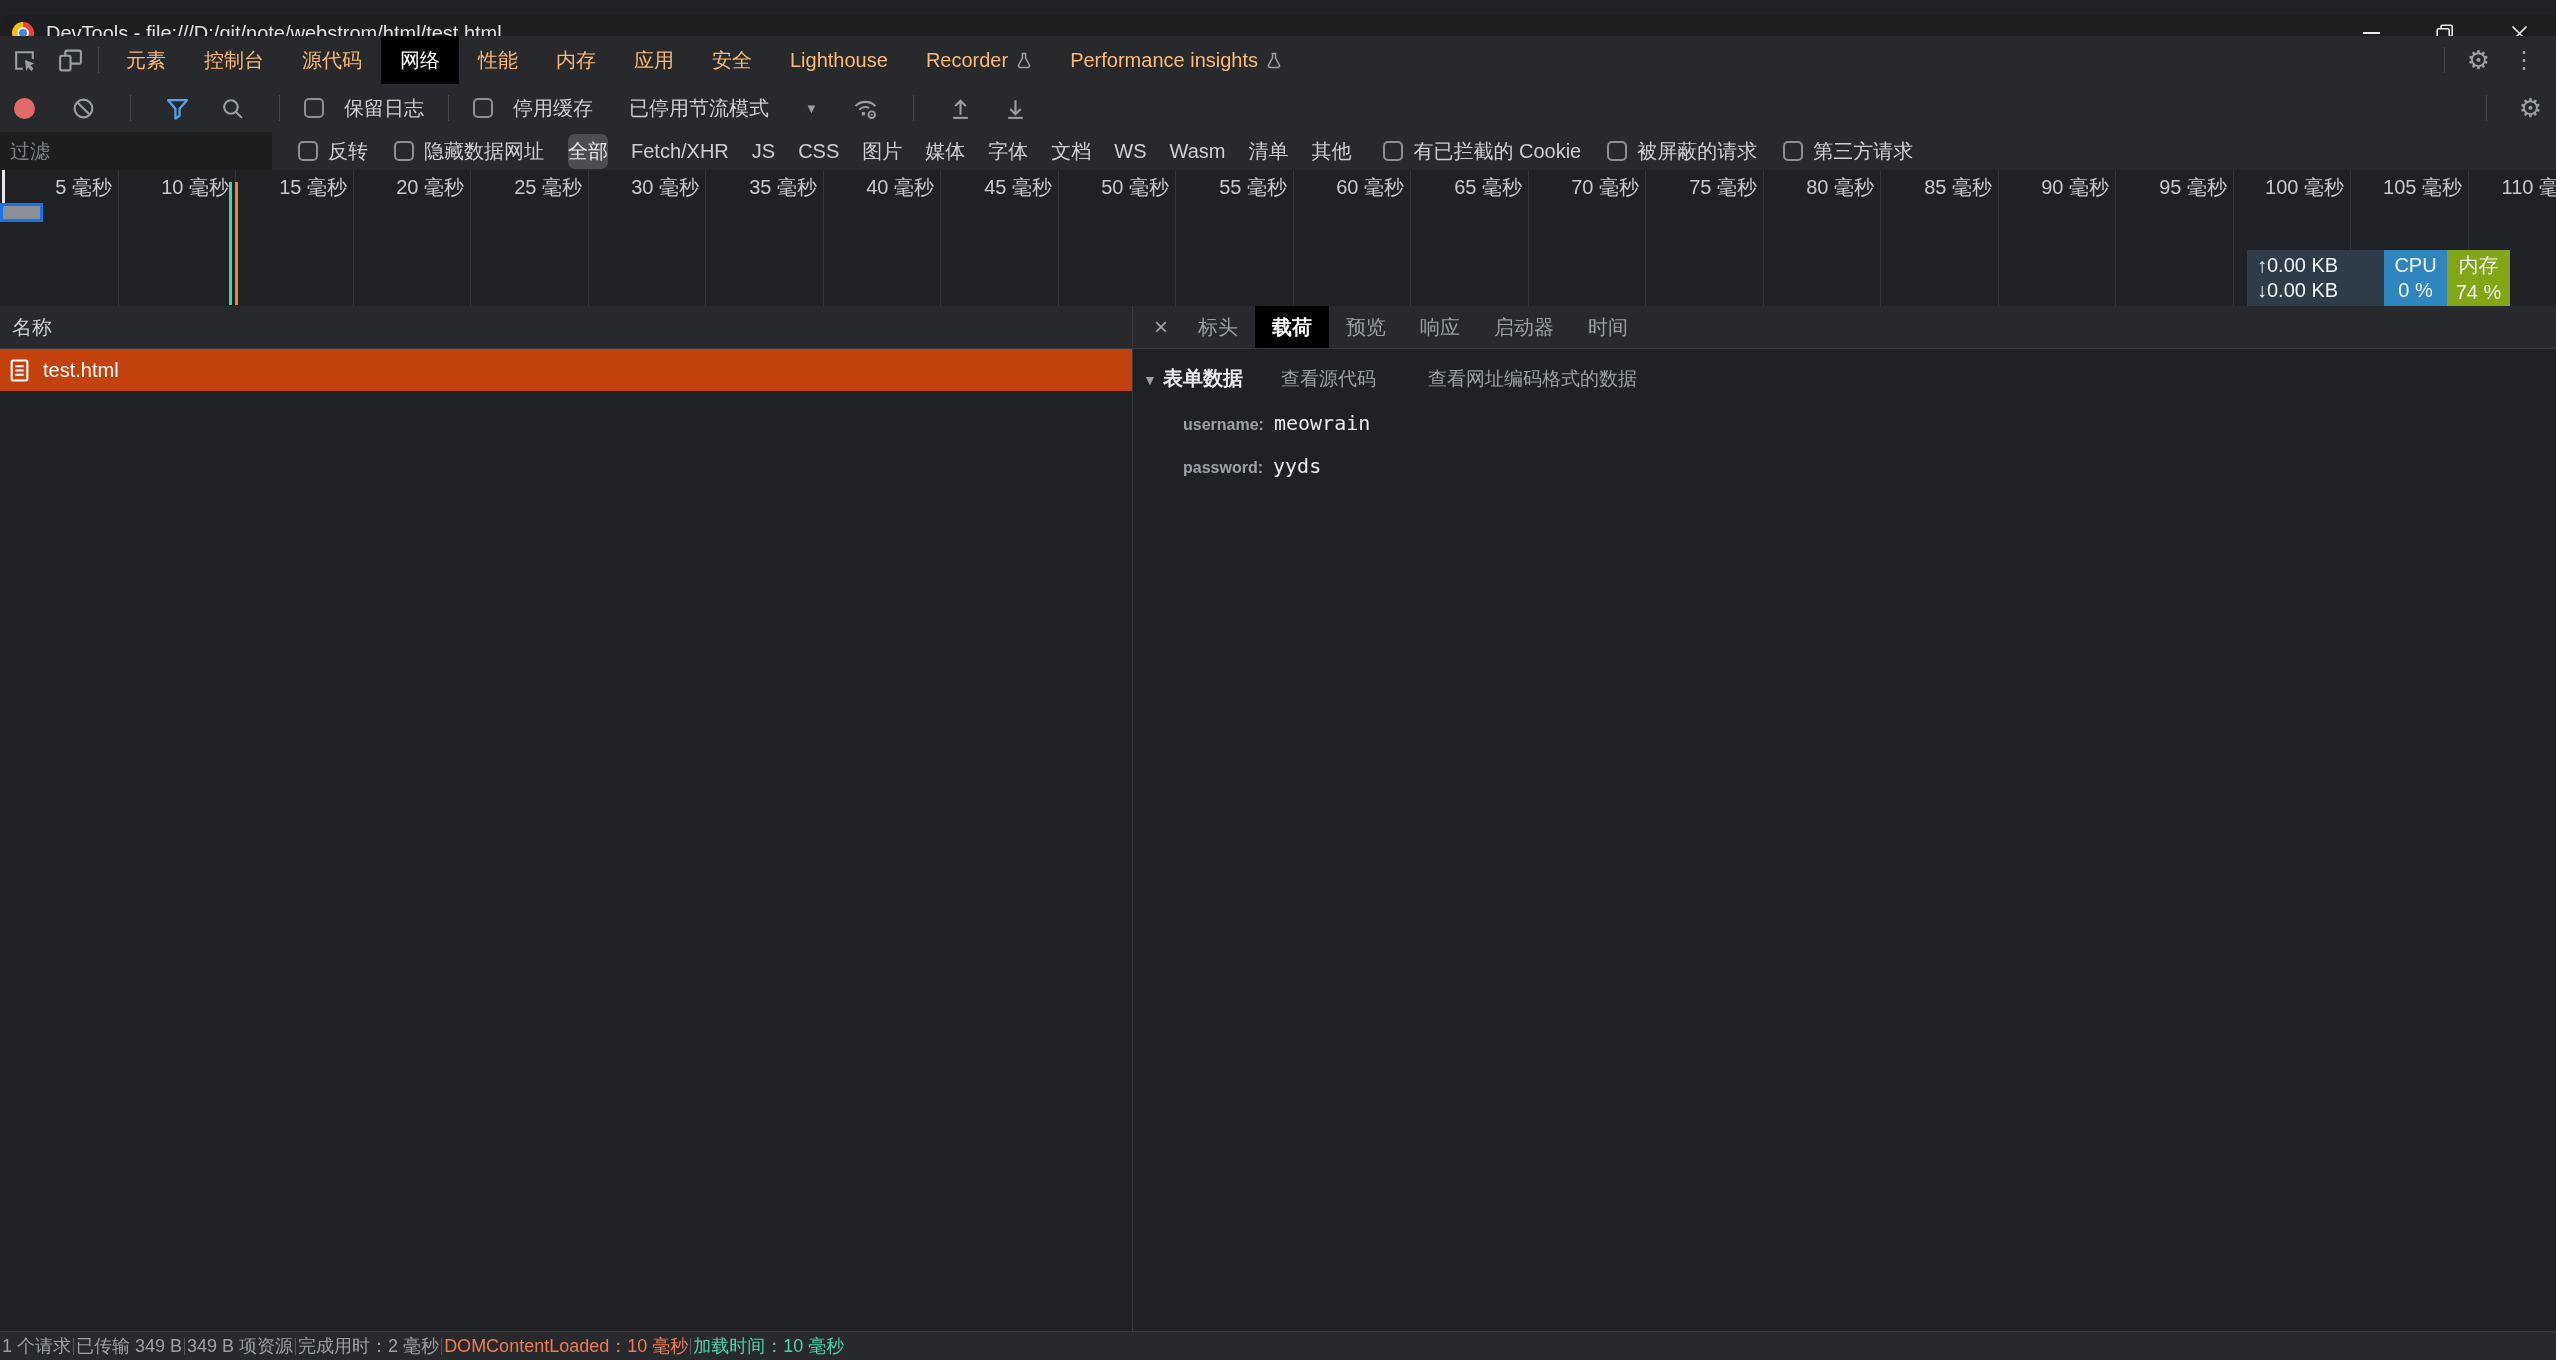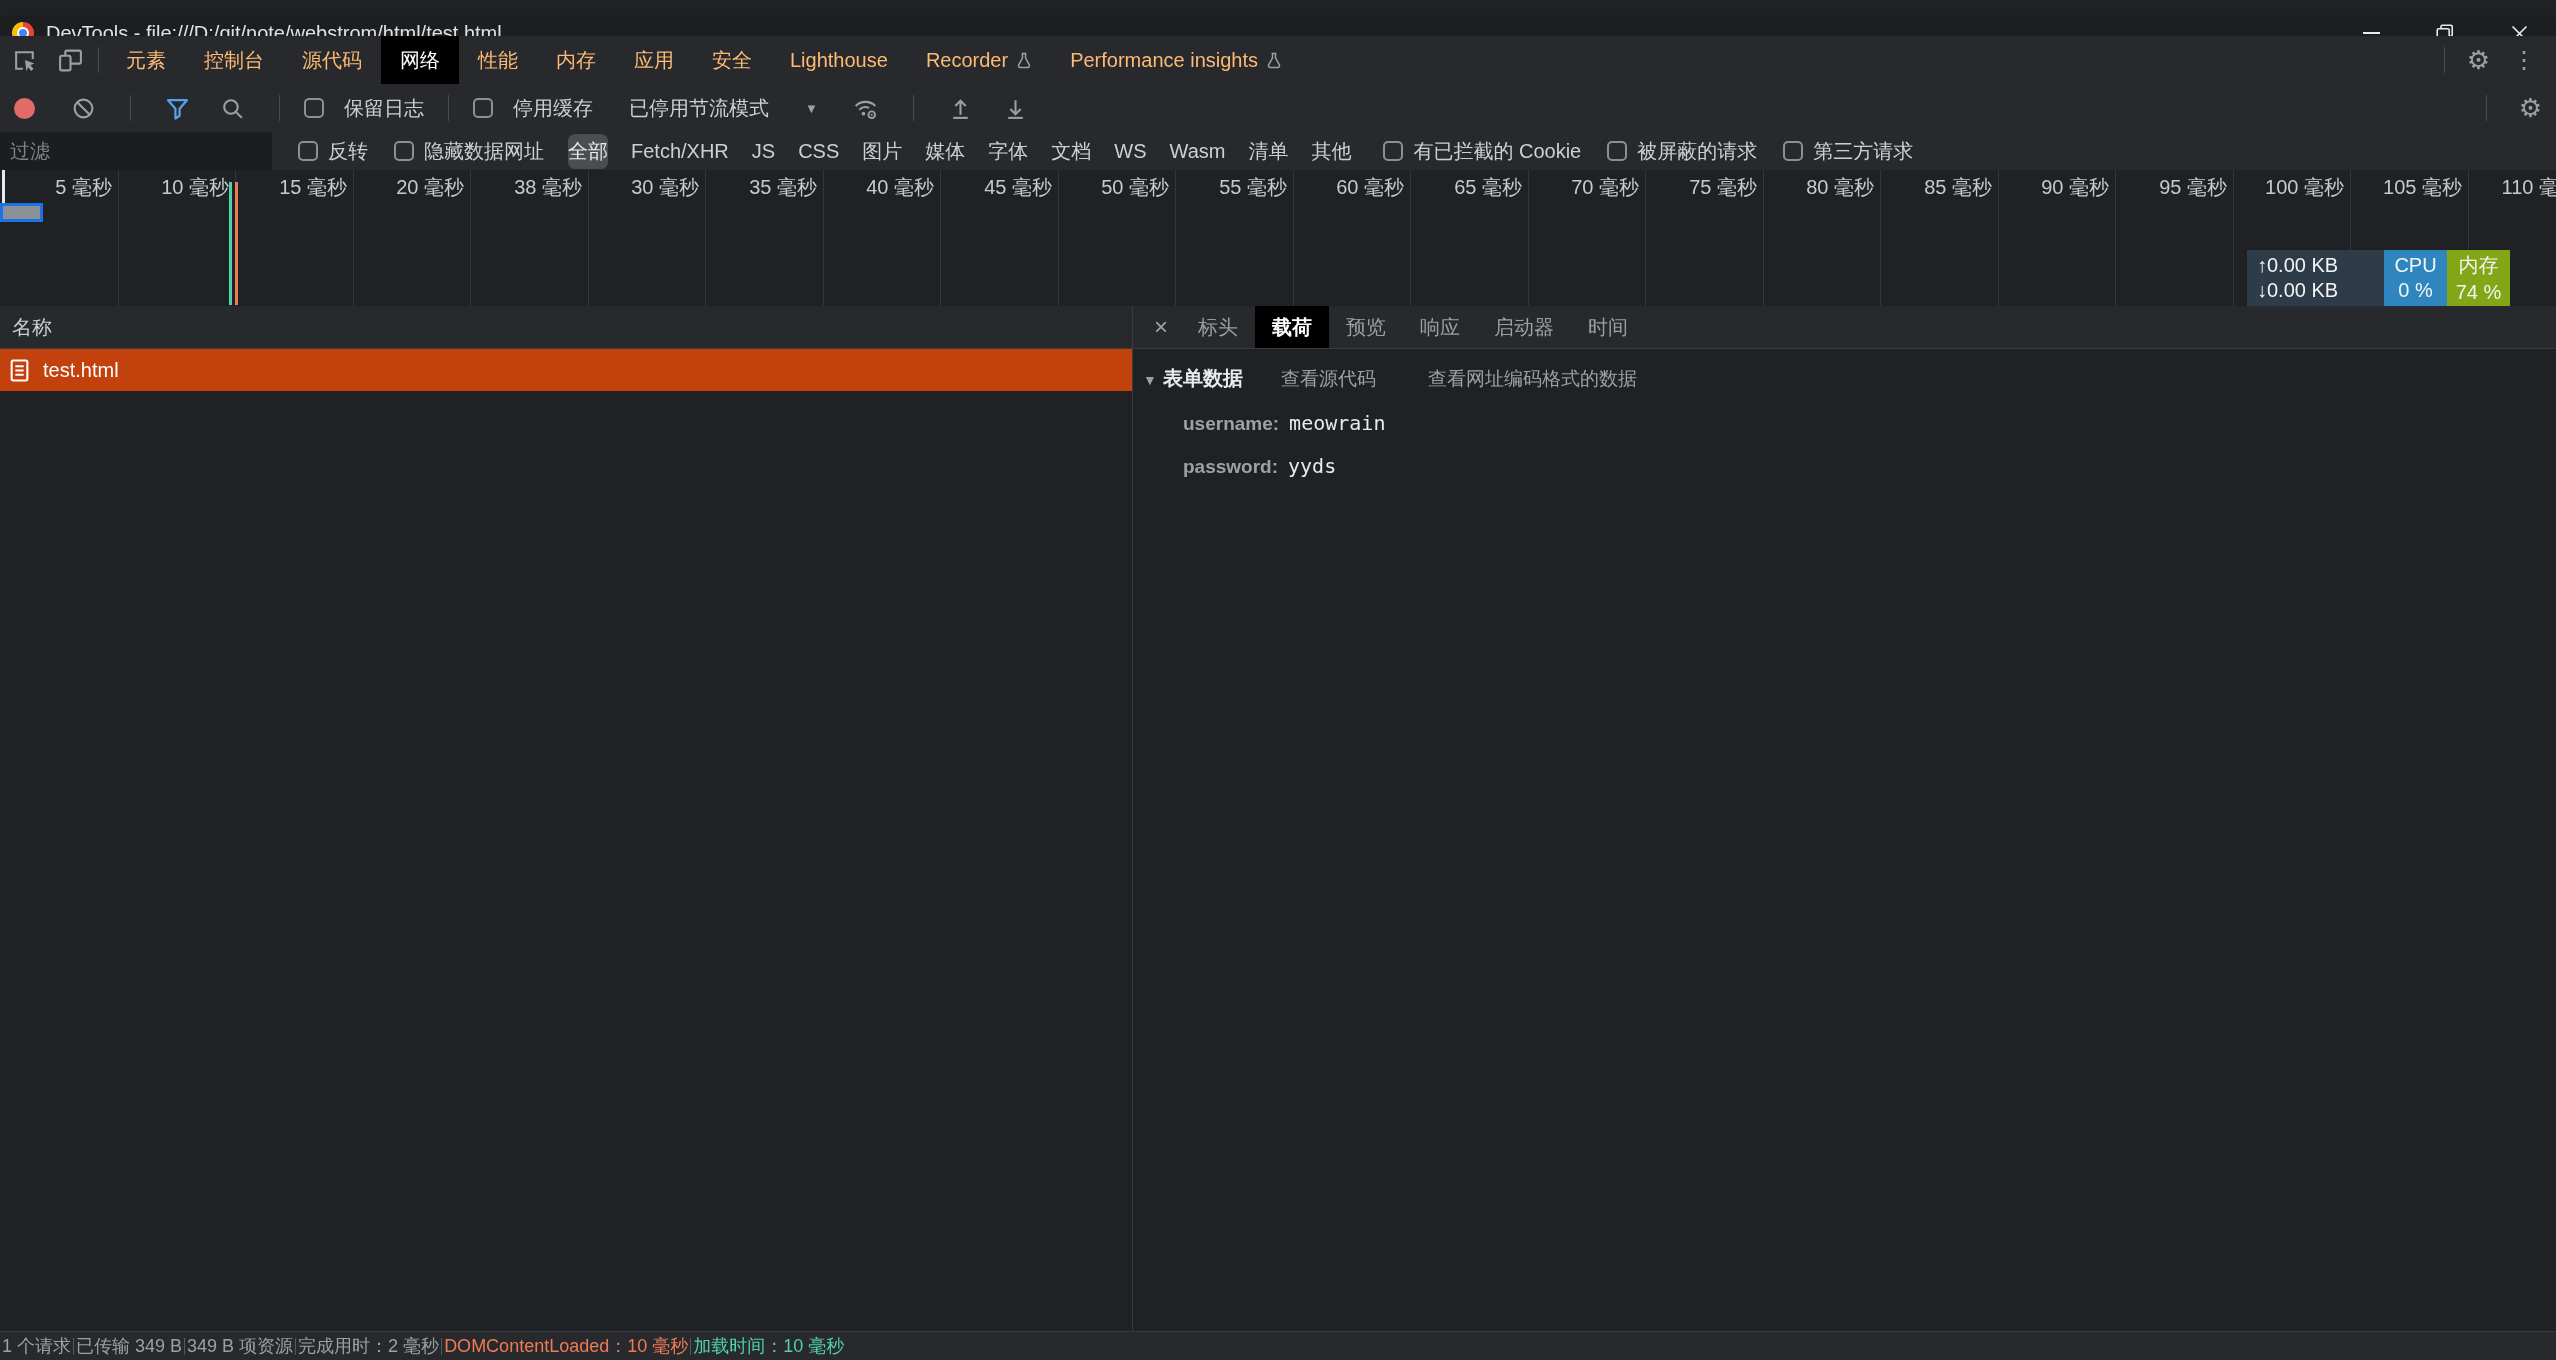--- a/index.html
+++ b/index.html
@@ -71,21 +71,21 @@
     padding-left:8px;flex:none}
   .dclose{width:40px;text-align:center;color:#9aa0a6;font-size:24px}
   .dtab{height:42px;display:flex;align-items:center;padding:0 17px;color:#9aa0a6;white-space:nowrap}
   .dtab.active{background:#000;color:#fff;font-weight:bold}
   .payload{padding:16px 0 0 10px}
   .sect-row{display:flex;align-items:baseline}
   .tri{color:#9aa0a6;font-size:14px;width:20px;flex:none}
   .sect-title{color:#e8eaed;font-weight:bold}
   .sect-link{color:#9aa0a6;font-size:19px}
   .entry{display:flex;align-items:baseline;margin:19px 0 0 40px}
-  .entry .k{color:#9ca1a8;font-weight:600;font-size:19px}
+  .entry .k{color:#9ca1a8;font-weight:600;font-size:16px}
   .entry .v{color:#e8eaed;font-family:"DejaVu Sans Mono","Liberation Mono",monospace;margin-left:10px;font-weight:500}
   
   .statusbar{bottom:0;height:28px;background:#28292c;border-top:1px solid #3a3b3e;display:flex;align-items:center;
     font-size:18px;gap:0;color:#9aa0a6}
   .st-item{padding:0 2px;white-space:nowrap}
   .st-sep{width:1px;height:17px;background:#55585c;flex:none}
 </style>
 </head>
 <body>
 
@@ -258,21 +258,21 @@
 
 <div class="gridline" style="left: 118px;"></div>
     <div class="tick-label" style="left: -38px;">5 毫秒</div>
     <div class="gridline" style="left: 235px;"></div>
     <div class="tick-label" style="left: 79px;">10 毫秒</div>
     <div class="gridline" style="left: 353px;"></div>
     <div class="tick-label" style="left: 197px;">15 毫秒</div>
     <div class="gridline" style="left: 470px;"></div>
     <div class="tick-label" style="left: 314px;">20 毫秒</div>
     <div class="gridline" style="left: 588px;"></div>
-    <div class="tick-label" style="left: 432px;">38 毫秒</div>
+    <div class="tick-label" style="left: 432px;">25 毫秒</div>
     <div class="gridline" style="left: 705px;"></div>
     <div class="tick-label" style="left: 549px;">30 毫秒</div>
     <div class="gridline" style="left: 823px;"></div>
     <div class="tick-label" style="left: 667px;">35 毫秒</div>
     <div class="gridline" style="left: 940px;"></div>
     <div class="tick-label" style="left: 784px;">40 毫秒</div>
     <div class="gridline" style="left: 1058px;"></div>
     <div class="tick-label" style="left: 902px;">45 毫秒</div>
     <div class="gridline" style="left: 1175px;"></div>
     <div class="tick-label" style="left: 1019px;">50 毫秒</div>

